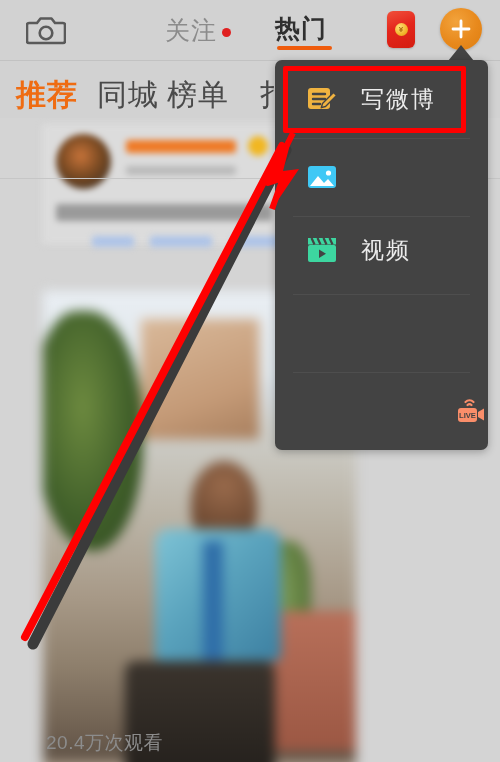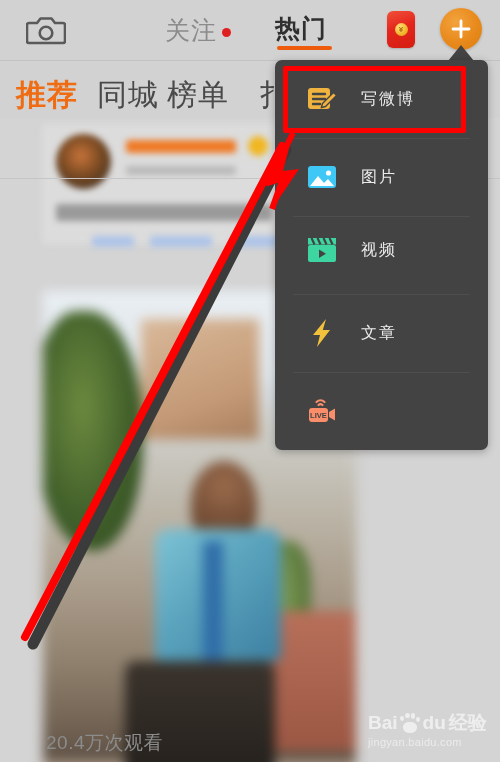--- a/index.html
+++ b/index.html
@@ -121,21 +121,21 @@
     position:absolute; left:448px; top:45px; width:0; height:0;
     border-left:13px solid transparent; border-right:13px solid transparent;
     border-bottom:16px solid #434343;
   }
   .menu-item {
     position:absolute; left:0; width:213px; height:78px;
     display:flex; align-items:center;
   }
   .mi-icon { width:34px; height:34px; margin-left:30px; position:relative;
              display:flex; align-items:center; justify-content:center; }
-  .mi-label { margin-left:22px; font-size:16px; color:#ececec; letter-spacing:2px; }
+  .mi-label { margin-left:22px; font-size:23px; color:#ececec; letter-spacing:2px; }
   .mi-sep { position:absolute; left:18px; width:177px; height:1px; background:#4e4e4e; }
 
   
   .hl-box {
     position:absolute; left:283px; top:66px; width:183px; height:67px;
     border:5px solid #ff0000; border-radius:2px; pointer-events:none;
   }
   .arrow-svg { position:absolute; left:0; top:0; width:500px; height:762px; pointer-events:none; }
 
   
@@ -238,51 +238,42 @@
     <div class="mi-sep" style="top:78px;"></div>
 
     <div class="menu-item" style="top:78px;">
       <span class="mi-icon">
         <svg width="34" height="34" viewBox="0 0 34 34" aria-hidden="true">
           <rect x="3" y="6" width="28" height="22" rx="3" fill="#3fc8f5"></rect>
           <circle cx="23.5" cy="13" r="2.6" fill="#ffffff"></circle>
           <path d="M5 26 l8-10 6 7 4-4 6 7 z" fill="#ffffff"></path>
         </svg>
       </span>
-      <span class="mi-label">图片</span>
     </div>
 
     <div class="mi-sep" style="top:156px;"></div>
 
     <div class="menu-item" style="top:151px;">
       <span class="mi-icon">
         <svg width="34" height="34" viewBox="0 0 34 34" aria-hidden="true">
           <rect x="3" y="5" width="28" height="6.5" fill="#3dd6a0"></rect>
           <path d="M6.5 5 l3 6.5 M12.5 5 l3 6.5 M18.5 5 l3 6.5 M24.5 5 l3 6.5" stroke="#434343" stroke-width="2.2"></path>
           <rect x="3" y="12" width="28" height="17" rx="2" fill="#3dd6a0"></rect>
           <path d="M14 16.5 l7 4.2 -7 4.2 z" fill="#434343"></path>
         </svg>
       </span>
       <span class="mi-label">视频</span>
     </div>
 
     <div class="mi-sep" style="top:234px;"></div>
 
-    <div class="menu-item" style="top:234px;">
-      <span class="mi-icon">
-        <svg width="34" height="34" viewBox="0 0 34 34" aria-hidden="true">
-          <path d="M21 3 L8 19 h7 l-3 12 13-17 h-7.2 z" fill="#f2c13c"></path>
-        </svg>
-      </span>
-      <span class="mi-label">文章</span>
-    </div>
 
     <div class="mi-sep" style="top:312px;"></div>
 
-    <div class="menu-item" style="top:312px;">
+    <div class="menu-item" style="top:312px;justify-content:flex-end;">
       <span class="mi-icon">
         <svg width="34" height="34" viewBox="0 0 34 34" aria-hidden="true">
           <path d="M11.5 8 a6 6 0 0 1 8 0" fill="none" stroke="#fa8e6a" stroke-width="2.2" stroke-linecap="round"></path>
           <path d="M13.5 11 a3 3 0 0 1 4 0" fill="none" stroke="#fa8e6a" stroke-width="2.2" stroke-linecap="round"></path>
           <rect x="4" y="14" width="19" height="14" rx="3" fill="#fa8e6a"></rect>
           <path d="M24 18 l6-3.5 v12 l-6-3.5 z" fill="#fa8e6a"></path>
           <text x="13.5" y="24" text-anchor="middle" font-family="Liberation Sans, sans-serif" font-size="7.6" font-weight="700" fill="#434343">LIVE</text>
         </svg>
       </span>
     </div>
@@ -293,29 +284,14 @@
   <svg class="arrow-svg" viewBox="0 0 500 762">
 
     <line x1="33" y1="644" x2="286" y2="150" stroke="#3b3b3b" stroke-width="11" stroke-linecap="round"></line>
 
     <line x1="25" y1="637" x2="282" y2="146" stroke="#ff0000" stroke-width="8" stroke-linecap="round"></line>
 
     <path d="M293 133 L268 183 L283 178 L272 209 L299 169 L283 171 Z" fill="#ff0000"></path>
     <path d="M293 133 L268 183 L283 178 L272 209" fill="none" stroke="#ff0000" stroke-width="6" stroke-linejoin="round"></path>
   </svg>
 
-  <div class="wm">
-    <div class="wm-main">
-      <span>Bai</span>
-      <span class="wm-paw">
-        <span class="paw-pad" style="left:1px;  top:3px;  width:4.5px; height:5.5px;"></span>
-        <span class="paw-pad" style="left:6.5px;top:0px;  width:4.5px; height:5.5px;"></span>
-        <span class="paw-pad" style="left:12px; top:0.5px;width:4.5px; height:5.5px;"></span>
-        <span class="paw-pad" style="left:17px; top:4px;  width:4.5px; height:5.5px;"></span>
-        <span class="paw-pad" style="left:4px;  top:9px;  width:14px;  height:11px; border-radius:45% 45% 50% 50%;"></span>
-      </span>
-      <span>du</span>
-      <span style="margin-left:3px;">经验</span>
-    </div>
-    <div class="wm-sub">jingyan.baidu.com</div>
-  </div>
 
 </div>
 
 </body></html>

